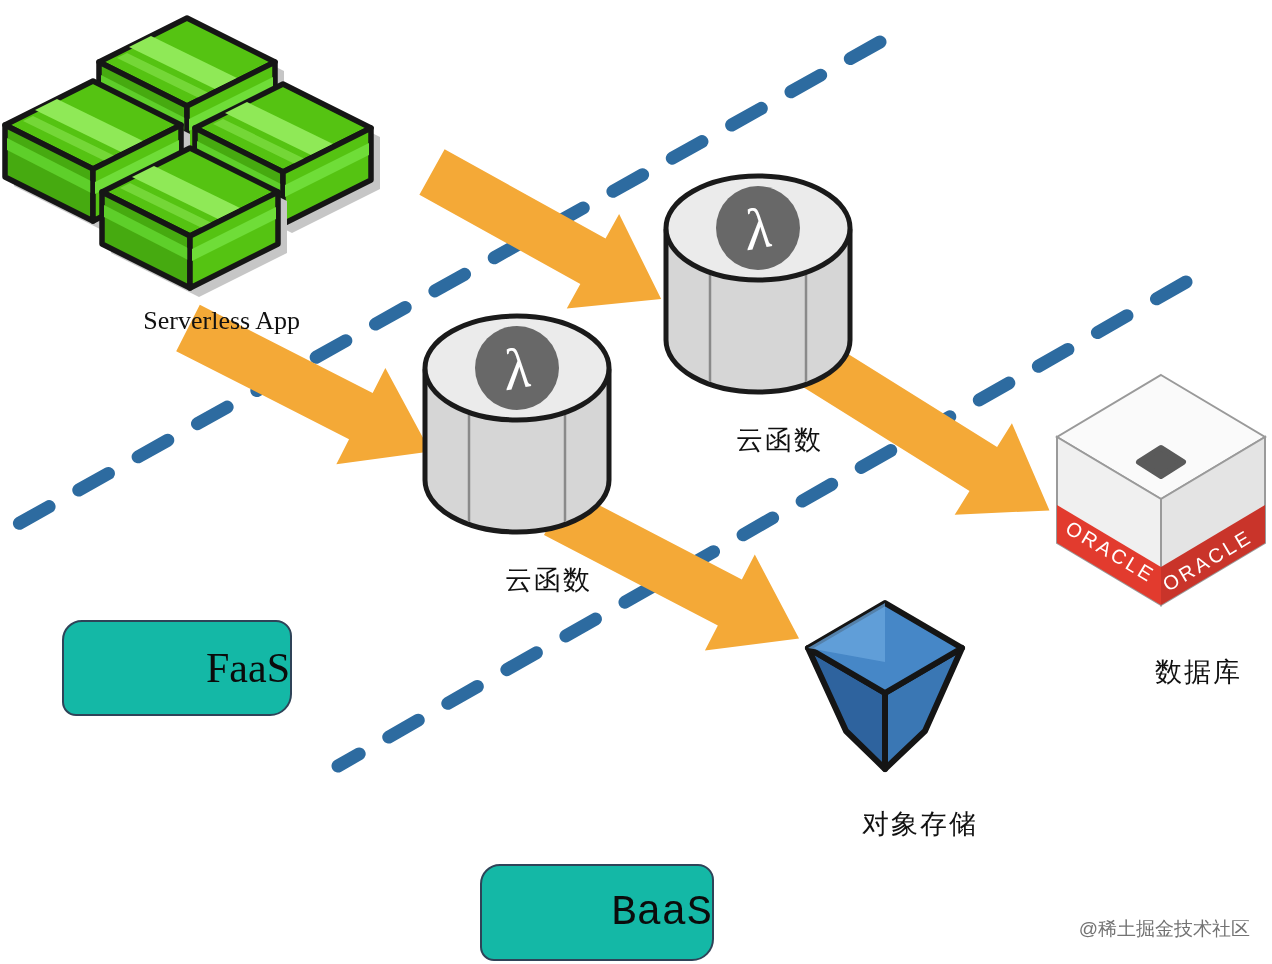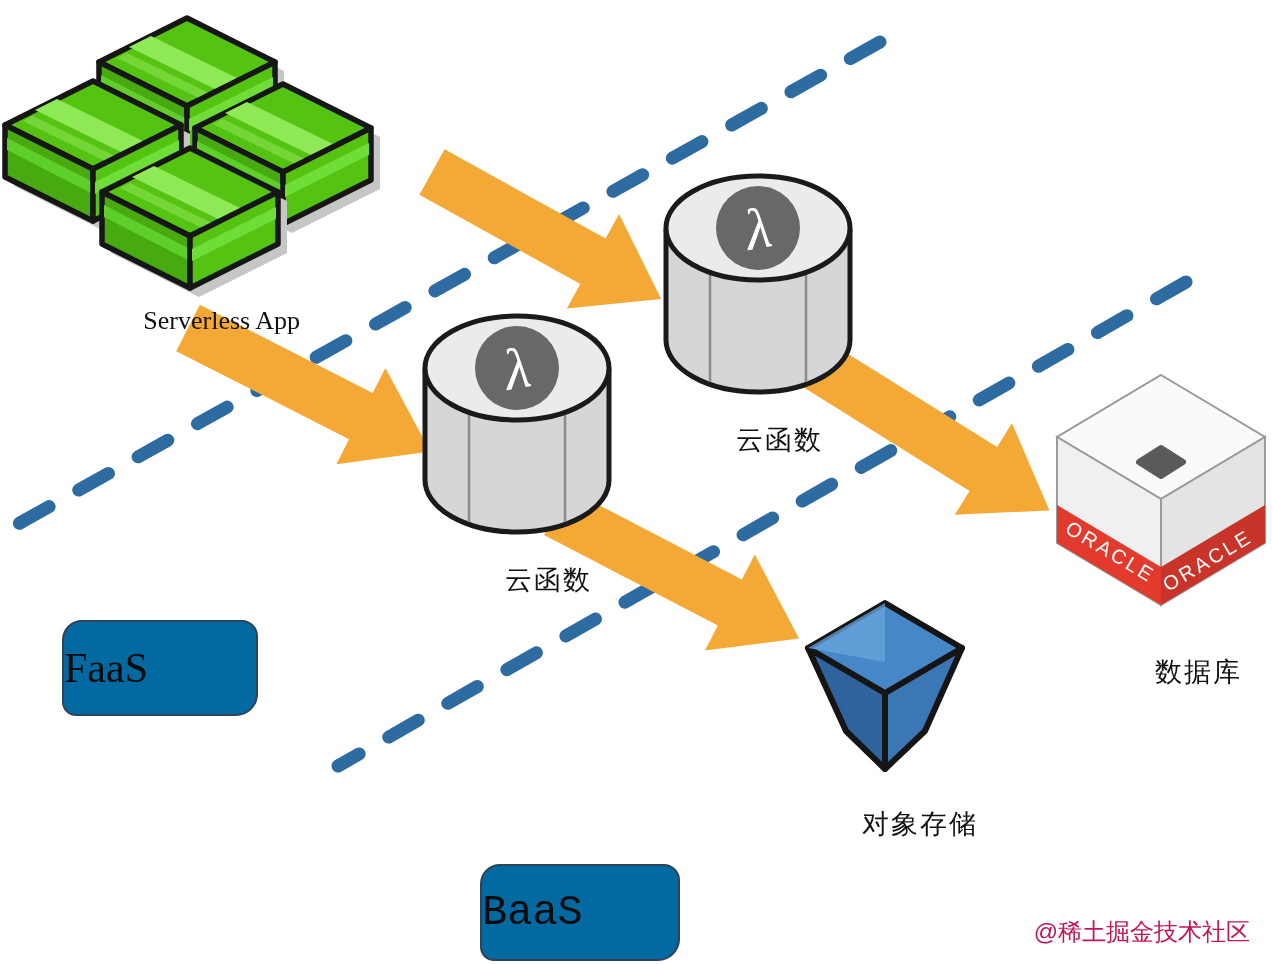--- a/index.html
+++ b/index.html
@@ -21,33 +21,34 @@
     font-weight:500;
     font-family:Liberation Sans, sans-serif;
     letter-spacing:2px;
   }
   .label-serif{
     font-size:26px;
     font-family:"Liberation Serif",serif;
   }
   .zone-box{
     position:absolute;
-    background:#0369a1;
+    background:#14b8a6;
     border:2.5px solid #2f4358;
     border-radius:20px 16px 22px 14px;
-    display:flex;align-items:center;justify-content:flex-start;
+    display:flex;align-items:center;justify-content:flex-end;
     font-family:"Liberation Serif",serif;
     font-size:42px;
     color:#0b0b0b;
+    padding-left:34px;
   }
   .watermark{
     position:absolute;
     right:22px;top:916px;
-    font-size:24px;
-    color:#be185d;
+    font-size:19px;
+    color:#737373;
     font-family:"Liberation Sans",sans-serif;
   }
 </style>
 </head>
 <body>
 
 <div id="stage">
 
   <svg id="diagram-svg" width="1272" height="964" viewBox="0 0 1272 964">
 

